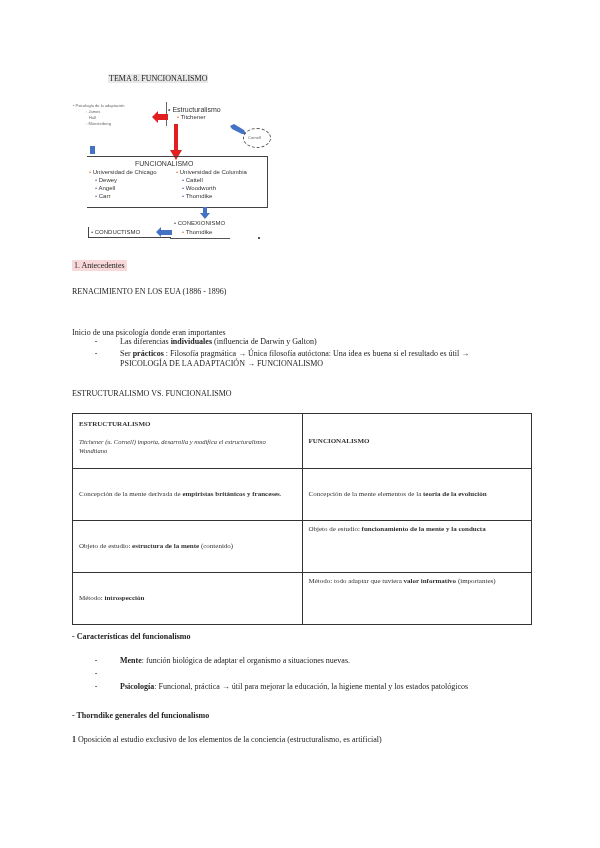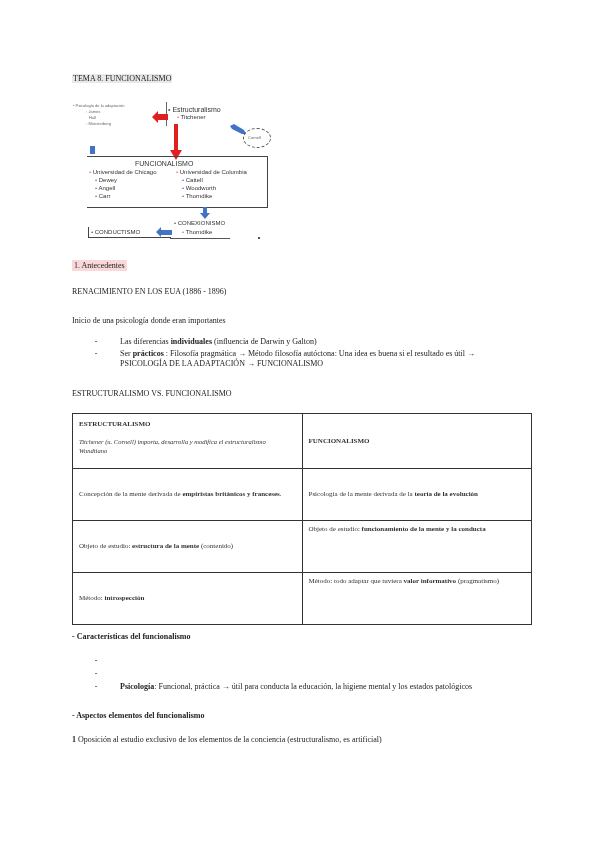--- a/index.html
+++ b/index.html
@@ -4,21 +4,21 @@
   <style>
     html, body { margin: 0; padding: 0; background: #ffffff; }
     body { width: 600px; height: 848px; position: relative; overflow: hidden;
       font-family: "Liberation Serif", serif; color: #222; }
     .abs { position: absolute; }
     .t { font-size: 8px; line-height: 10px; white-space: nowrap; }
     .u { }
     .b { font-weight: bold; }
     .i { font-style: italic; }
 
-    .title-hl { background: #e8e8e8; padding: 0 1px; }
+    .title-hl { background: #e8e8e8; padding: 0 1px; margin-left: 36px; }
     .section-hl { background: #f8d8d8; padding: 1px 2px; }
 
     
     .dg { font-family: "Liberation Sans", sans-serif; color: #333; }
     .dg-tiny { font-size: 4px; line-height: 5px; color: #666; white-space: nowrap; }
     .dg-sm { font-size: 6px; line-height: 7px; white-space: nowrap; }
     .dg-md { font-size: 7px; line-height: 8px; white-space: nowrap; }
     .dot-o { color: #e8733a; }
     .dot-b { color: #4472c4; }
     .box-func { position: absolute; left: 87px; top: 156px; width: 180px; height: 50px;
@@ -114,30 +114,30 @@
   <div class="abs dg-sm" style="left:91px; top:229px;">
     <span style="color:#555;">•</span> <span>CONDUCTISMO</span>
   </div>
 </div>
 
 <div class="abs t" style="left:72px; top:261px;font-family:Liberation Serif, serif;">
   <span class="section-hl">1. Antecedentes</span>
 </div>
 
 <div class="abs t u" style="left:72px; top:287px;">RENACIMIENTO EN LOS EUA (1886 - 1896)</div>
-<div class="abs t" style="left:72px; top:316px;">Inicio de una psicología donde eran importantes</div>
+<div class="abs t" style="left:72px; top:328px;">Inicio de una psicología donde eran importantes</div>
 
 <div class="abs t" style="left:72px; top:337px; width:470px;">
   <div class="list-row">
     <span style="width:48px; text-align:center;">-</span>
     <span><span>Las diferencias </span><span class="b">individuales</span><span> (influencia de Darwin y Galton)</span></span>
   </div>
   <div class="list-row" style="margin-top:2px;">
     <span style="width:48px; text-align:center;">-</span>
-    <span style="white-space:normal; width:422px; text-align:justify;"><span>Ser </span><span class="b">prácticos</span><span> : Filosofía pragmática → Método filosofía autóctona: Una idea es buena si el resultado es útil →</span><br><span>PSICOLOGÍA DE LA ADAPTACIÓN → FUNCIONALISMO</span></span>
+    <span style="white-space:normal; width:422px; text-align:justify;"><span>Ser </span><span class="b">prácticos</span><span> : Filosofía pragmática → Única filosofía autóctona: Una idea es buena si el resultado es útil →</span><br><span>PSICOLOGÍA DE LA ADAPTACIÓN → FUNCIONALISMO</span></span>
   </div>
 </div>
 
 <div class="abs t u" style="left:72px; top:389px;">ESTRUCTURALISMO VS. FUNCIONALISMO</div>
 
 <table class="cmp">
   <tbody>
       <tr style="height:55px;">
     <td>
       <div class="b" style="margin-top:2px;">ESTRUCTURALISMO</div>
@@ -145,52 +145,53 @@
     </td>
     <td class="mid">
       <div class="b">FUNCIONALISMO</div>
     </td>
   </tr>
   <tr style="height:52px;padding-left:15px;">
     <td class="mid" style="text-align:justify;">
       <span>Concepción de la mente derivada de </span><span class="b">empiristas británicos y franceses</span><span>.</span>
     </td>
     <td class="mid">
-      <span>Psicología de la mente derivada de la </span><span class="b">teoría de la evolución</span>
+      <span>Concepción de la mente elementos de la </span><span class="b">teoría de la evolución</span>
     </td>
   </tr>
   <tr style="height:52px;">
     <td class="mid">
       <span class="u">Objeto</span><span> de estudio: </span><span class="b">estructura de la mente</span><span> (contenido)</span>
     </td>
     <td>
       <span class="u">Objeto</span><span> de estudio: </span><span class="b">funcionamiento de la mente y la conducta</span>
     </td>
   </tr>
   <tr style="height:52px;">
     <td class="mid">
       <span class="u">Método</span><span>: </span><span class="b">introspección</span>
     </td>
     <td>
-      <span class="u">Método</span><span>: todo adaptar que tuviera </span><span class="b">valor informativo</span><span> (pragmatismo)</span>
+      <span class="u">Método</span><span>: todo adaptar que tuviera </span><span class="b">valor informativo</span><span> (importantes)</span>
     </td>
   </tr>
 </tbody>
   </table>
 
 <div class="abs t b" style="left:72px; top:632px;font-family:Liberation Serif, serif;">- Características del funcionalismo</div>
 <div class="abs t" style="left:72px; top:656px; width:470px;">
   <div class="list-row">
     <span class="dash">-</span>
+    <span><span class="b">Mente</span><span>: función biológica de </span><span class="u">adaptar</span><span> el organismo a situaciones nuevas.</span></span>
   </div>
   <div class="list-row" style="margin-top:3px;">
     <span class="dash">-</span>
   </div>
   <div class="list-row" style="margin-top:3px;">
     <span class="dash">-</span>
-    <span><span class="b">Psicología</span><span>: </span><span class="u">Funcional, práctica</span><span> → útil para conducta la educación, la higiene mental y los estados patológicos</span></span>
+    <span><span class="b">Psicología</span><span>: </span><span class="u">Funcional, práctica</span><span> → útil para mejorar la educación, la higiene mental y los estados patológicos</span></span>
   </div>
 </div>
 
-<div class="abs t b" style="left:72px; top:711px;">- Aspectos elementos del funcionalismo</div>
+<div class="abs t b" style="left:72px; top:711px;">- Thorndike generales del funcionalismo</div>
 <div class="abs t" style="left:72px; top:735px;">
   <span class="b">1</span><span> Oposición al estudio exclusivo de los elementos de la conciencia (estructuralismo, es artificial)</span>
 </div>
 
 </body></html>

